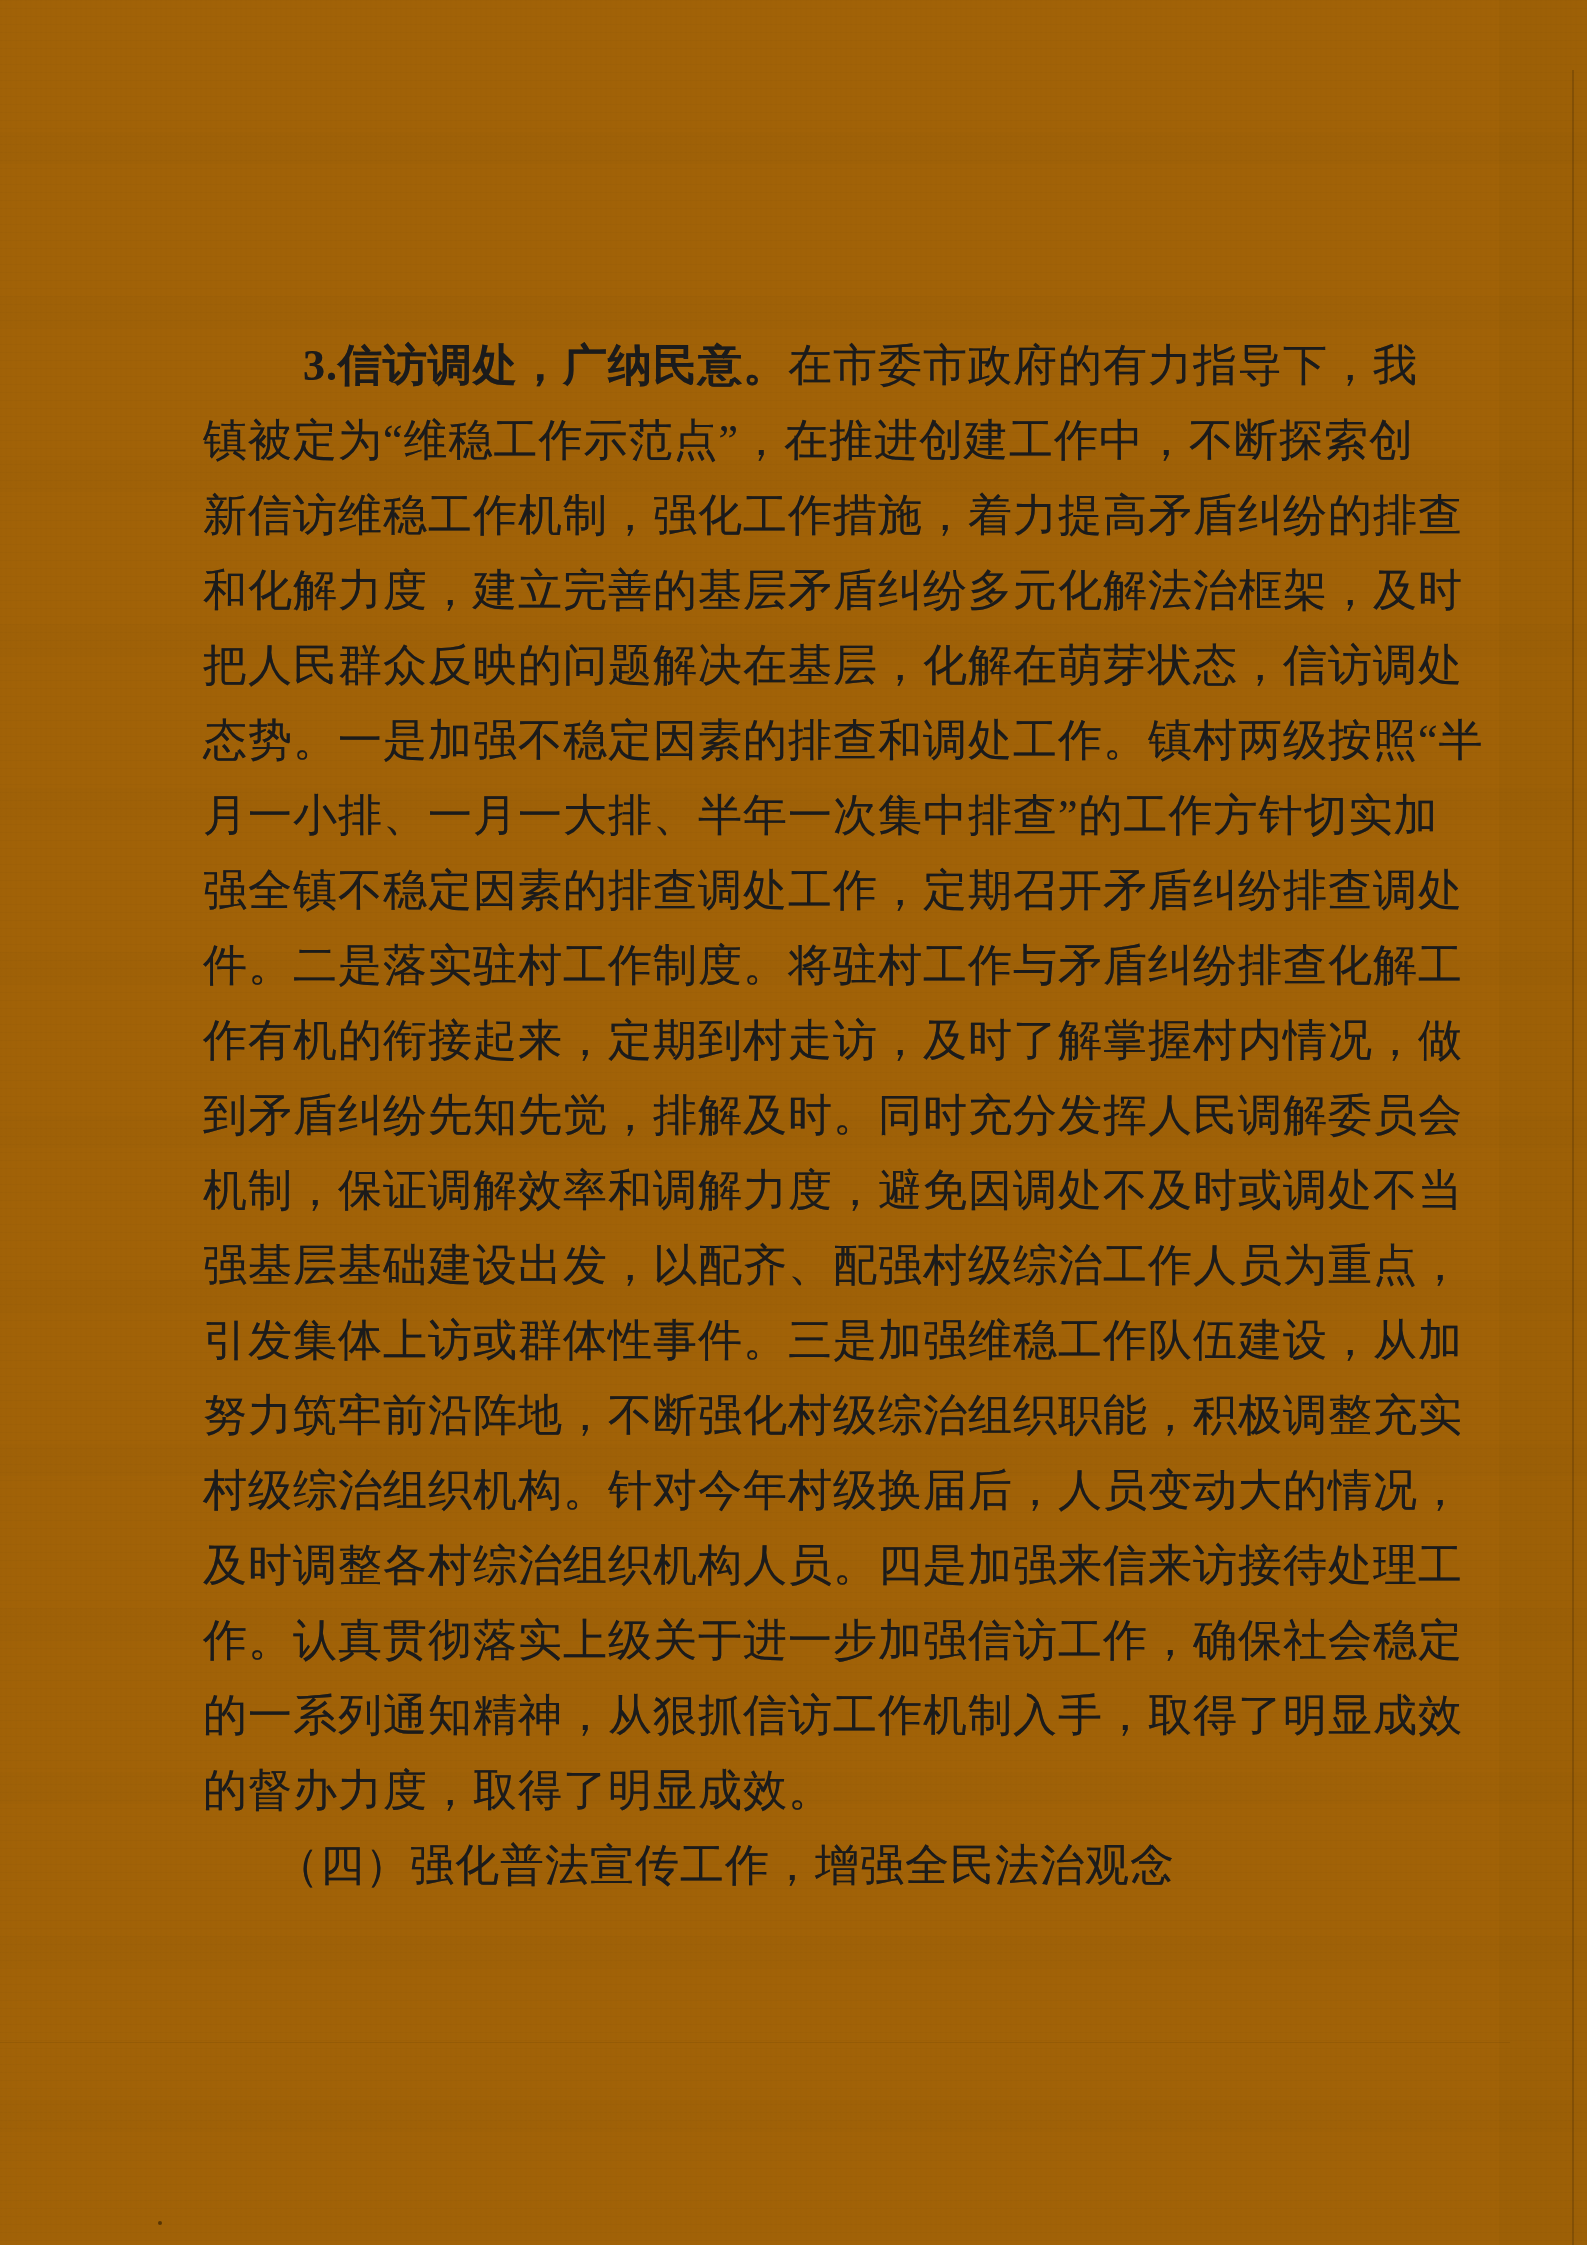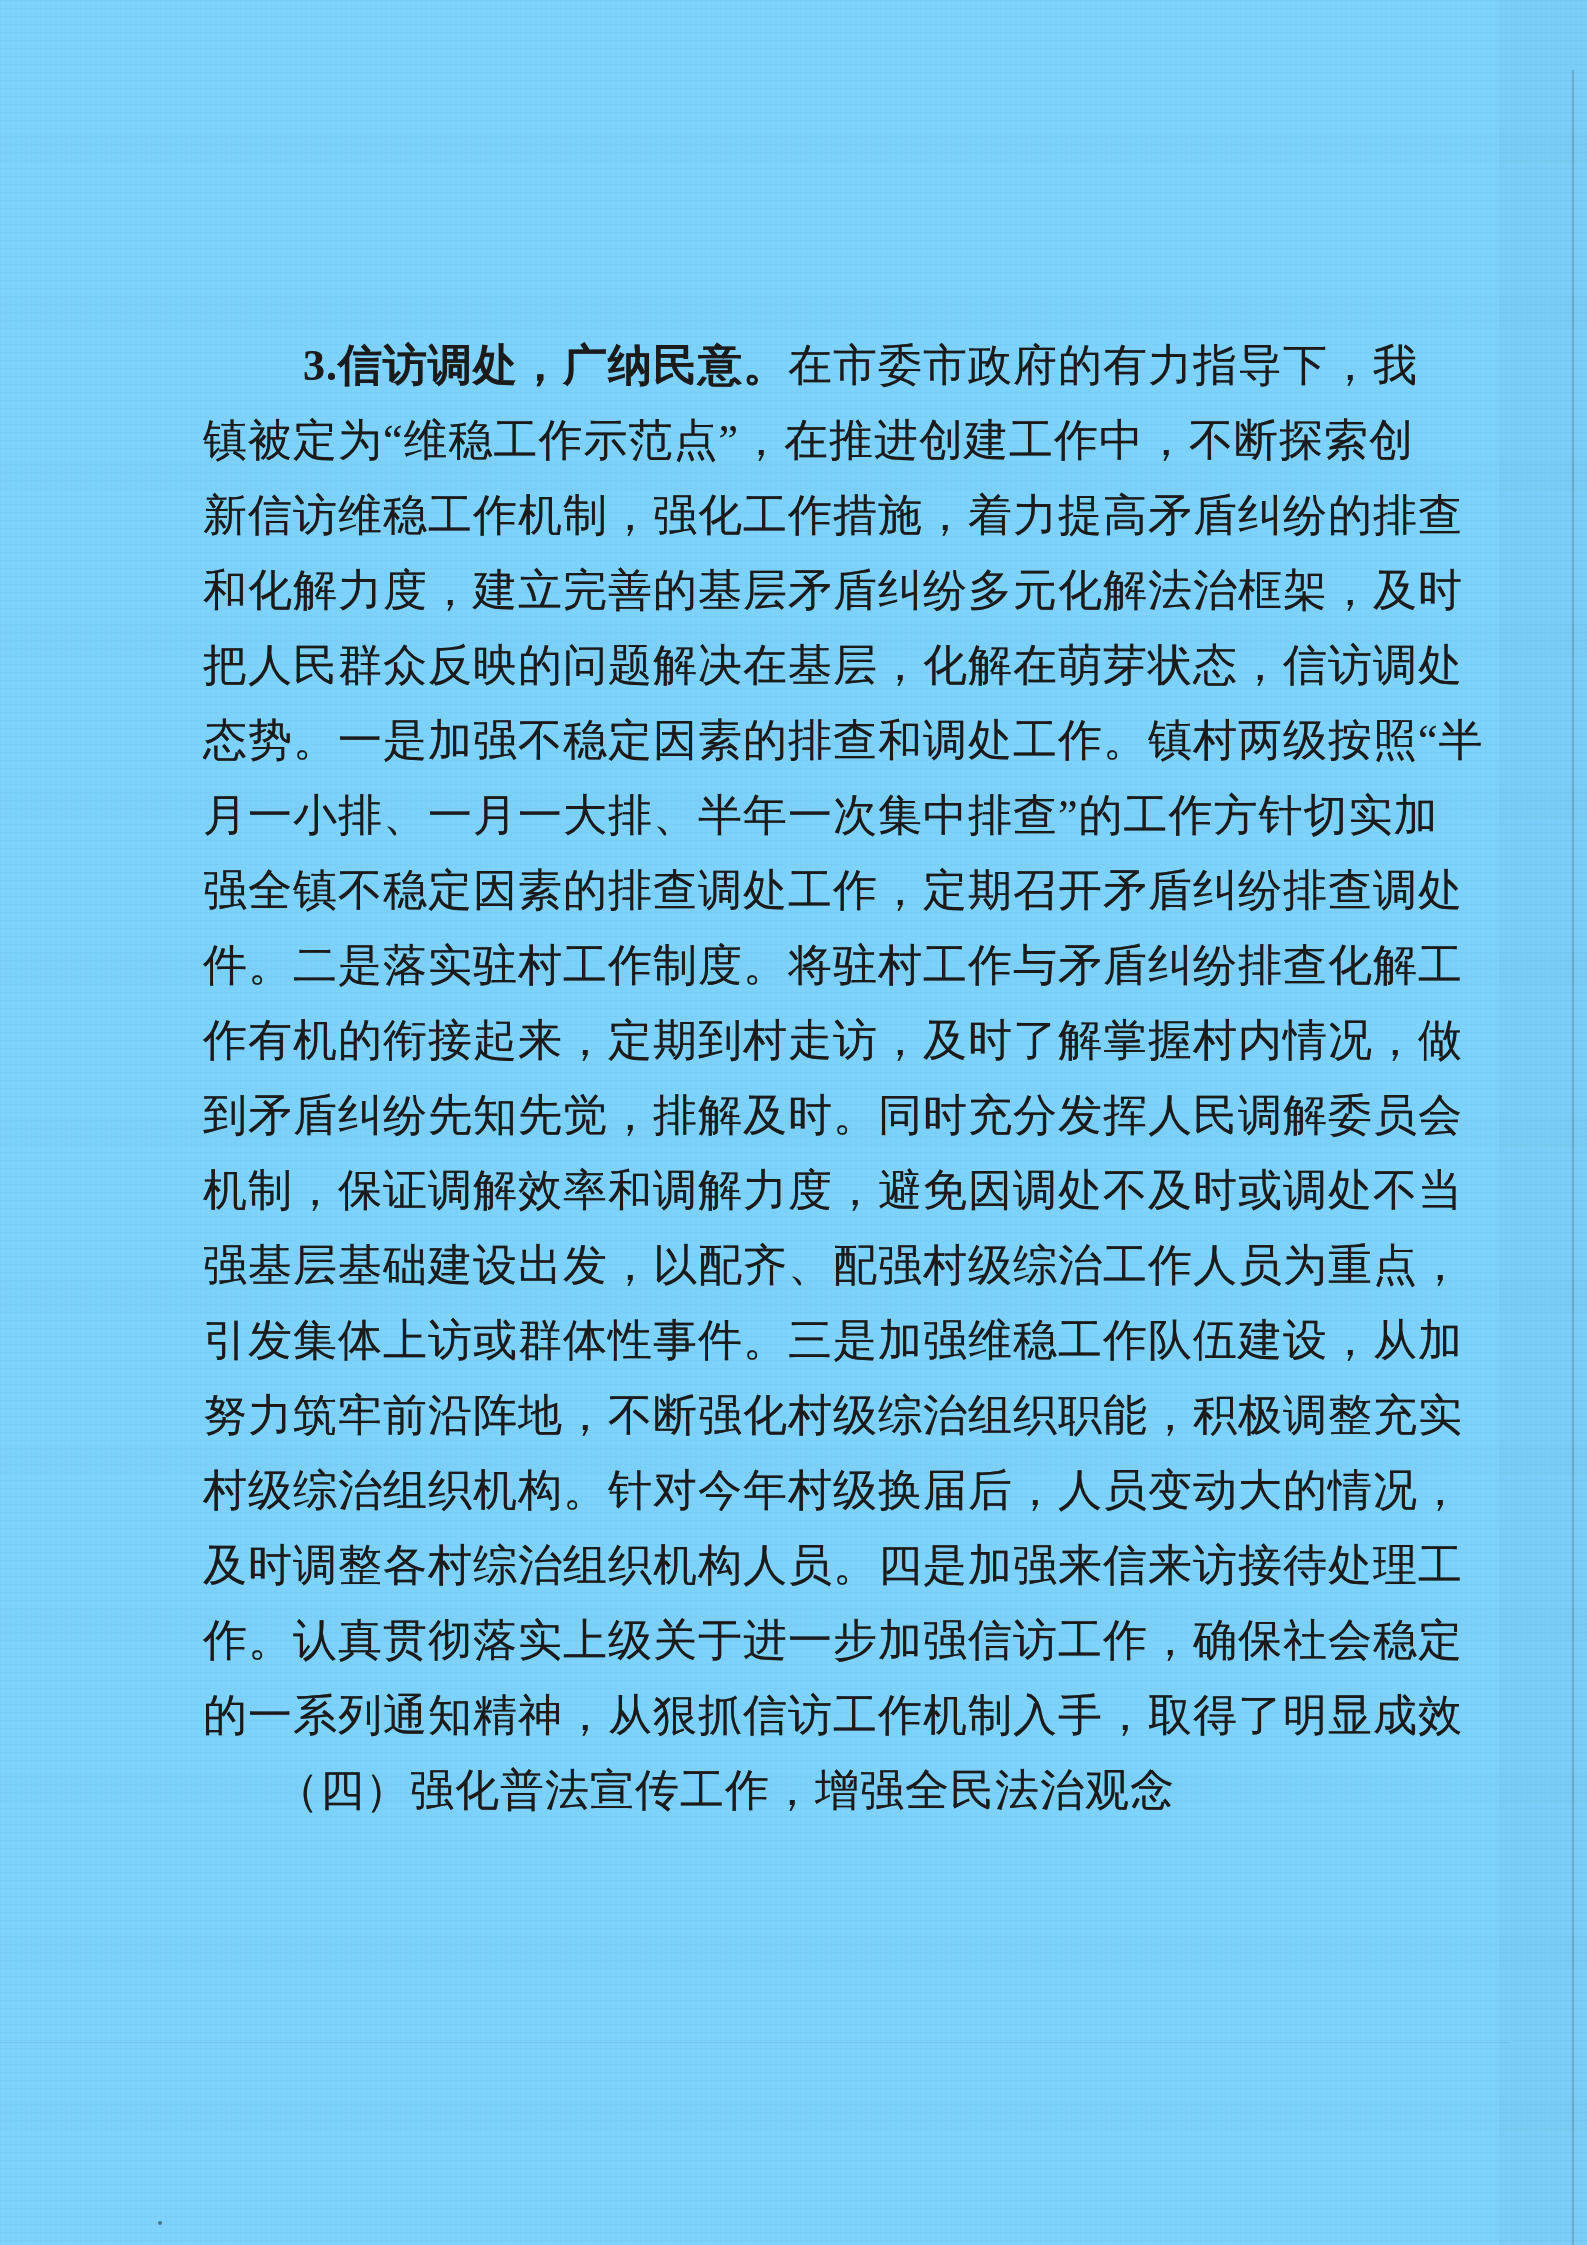--- a/index.html
+++ b/index.html
@@ -4,21 +4,21 @@
 <style>
   html, body {
     margin: 0;
     padding: 0;
     background: #ffffff;
   }
   .page {
     position: relative;
     width: 1587px;
     height: 2245px;
-    background-color: #7dd3fc;
+    background-color: #a16207;
     overflow: hidden;
     font-family: "Liberation Serif", "DejaVu Serif", serif;
   }
   
   .scan-texture {
     position: absolute;
     inset: 0;
     background:
       repeating-linear-gradient(180deg,
         rgba(0,0,0,0.018) 0px, rgba(0,0,0,0.018) 1px,
@@ -121,17 +121,18 @@
         <p class="line">作有机的衔接起来，定期到村走访，及时了解掌握村内情况，做</p>
         <p class="line">到矛盾纠纷先知先觉，排解及时。同时充分发挥人民调解委员会</p>
         <p class="line">机制，保证调解效率和调解力度，避免因调处不及时或调处不当</p>
         <p class="line">强基层基础建设出发，以配齐、配强村级综治工作人员为重点，</p>
         <p class="line">引发集体上访或群体性事件。三是加强维稳工作队伍建设，从加</p>
         <p class="line">努力筑牢前沿阵地，不断强化村级综治组织职能，积极调整充实</p>
         <p class="line">村级综治组织机构。针对今年村级换届后，人员变动大的情况，</p>
         <p class="line">及时调整各村综治组织机构人员。四是加强来信来访接待处理工</p>
         <p class="line">作。认真贯彻落实上级关于进一步加强信访工作，确保社会稳定</p>
         <p class="line">的一系列通知精神，从狠抓信访工作机制入手，取得了明显成效</p>
+        <p class="line">的督办力度，取得了明显成效。</p>
       </div>
 
     <p class="line heading">（四）强化普法宣传工作，增强全民法治观念</p>
   </div>
 </div>
 
 </body></html>

